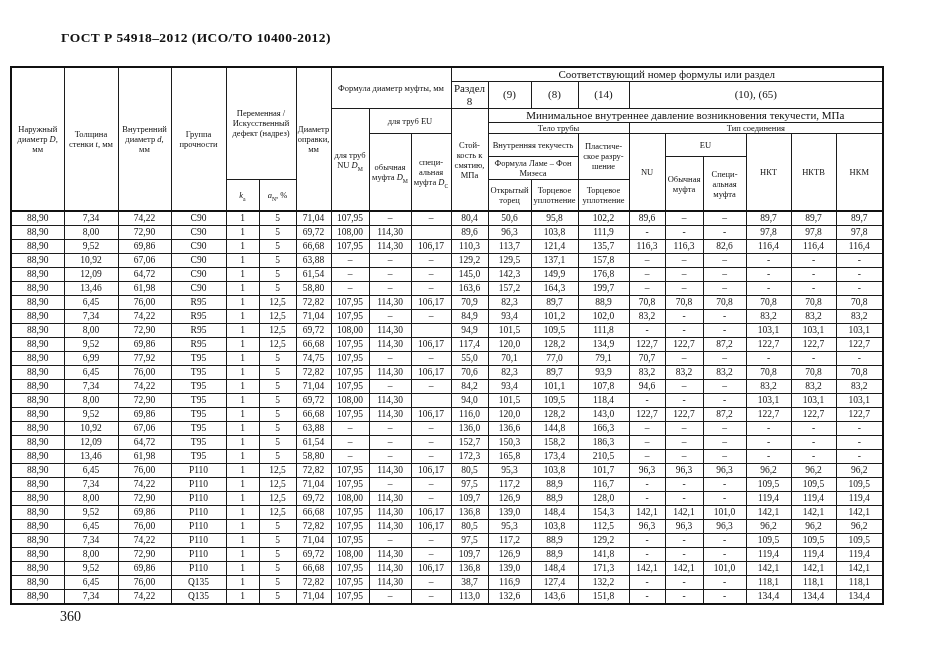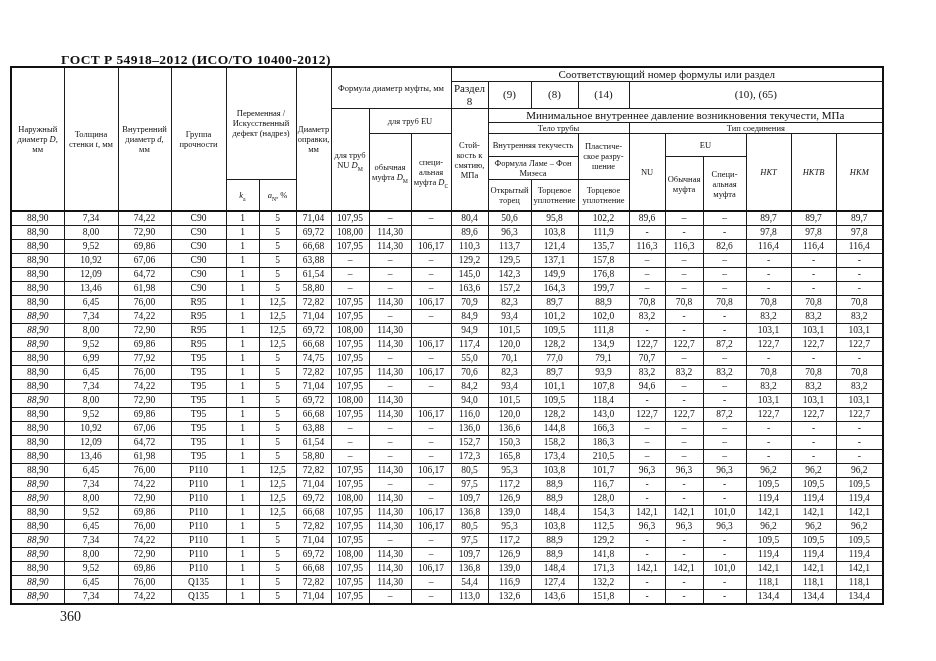--- a/index.html
+++ b/index.html
@@ -2,21 +2,21 @@
 <html><head>
 <meta charset="utf-8">
 <style>
   html,body{margin:0;padding:0}
   body{
     width:936px;height:661px;background:#fff;color:#111;
     font-family:"Liberation Serif",serif;position:relative;overflow:hidden;
   }
   .title{
     position:absolute;left:61px;top:30px;font-size:13.5px;font-weight:bold;
-    letter-spacing:.4px;white-space:nowrap;margin-top:22px;
+    letter-spacing:.4px;white-space:nowrap;
   }
   .tablewrap{position:absolute;left:10px;top:66px}
   table{
     border-collapse:collapse;table-layout:fixed;width:872px;
     border:2px solid #111;
   }
   th,td{
     border:1px solid #1c1c1c;padding:0 1px;text-align:center;
     vertical-align:middle;overflow:hidden;
   }
@@ -27,21 +27,21 @@
   thead{border-bottom:2px solid #111}
   thead .banner{font-size:11px}
   tbody td{font-size:9.5px;height:13px;line-height:1.05;white-space:nowrap}
   tr.hr1{height:11px}
   tr.hr2{height:12px}
   tr.hr3{height:11px}
   tr.hr4{height:11px}
   tr.hr5{height:23px}
   tr.hr6{height:23px}
   tr.hr7{height:32px}
-  .it{font-style:italic}
+  .it{}
   sub{font-size:.68em;line-height:0}
   i{font-style:italic}
   .pgnum{position:absolute;left:60px;top:609px;font-size:14px}
 </style>
 </head>
 <body>
 
 <div class="title">ГОСТ Р 54918–2012 (ИСО/ТО 10400-2012)</div>
 
 <div class="tablewrap">
@@ -697,21 +697,21 @@
           <td class="it">88,90</td>
           <td>6,45</td>
           <td>76,00</td>
           <td>Q135</td>
           <td>1</td>
           <td>5</td>
           <td>72,82</td>
           <td>107,95</td>
           <td>114,30</td>
           <td>–</td>
-          <td>54,4</td>
+          <td>38,7</td>
           <td>116,9</td>
           <td>127,4</td>
           <td>132,2</td>
           <td>-</td>
           <td>-</td>
           <td>-</td>
           <td>118,1</td>
           <td>118,1</td>
           <td>118,1</td>
         </tr>

